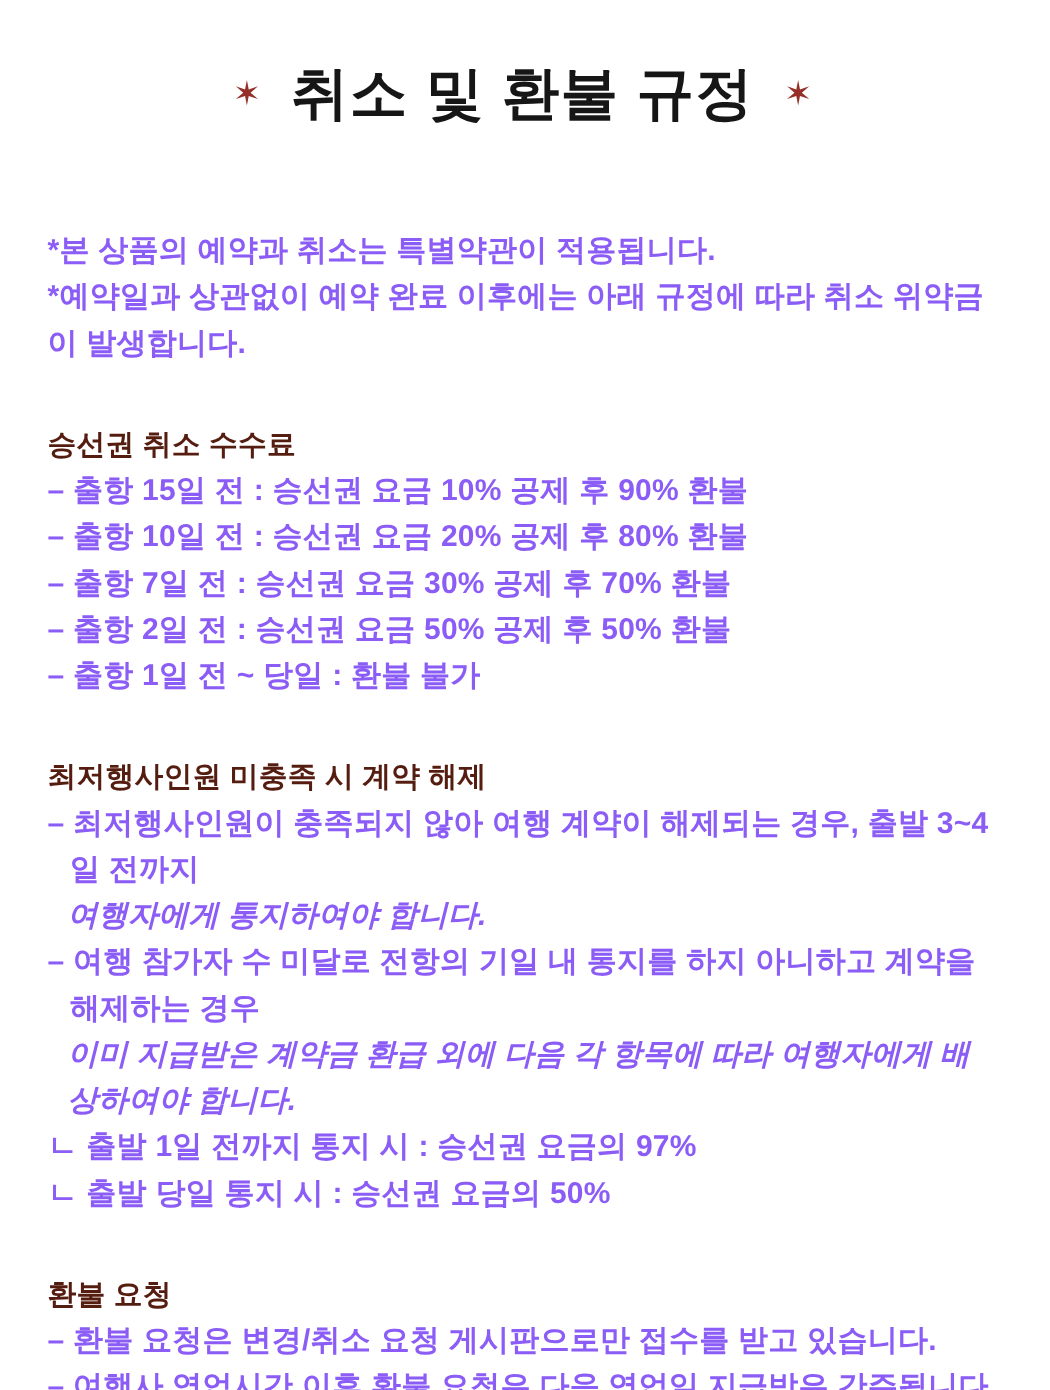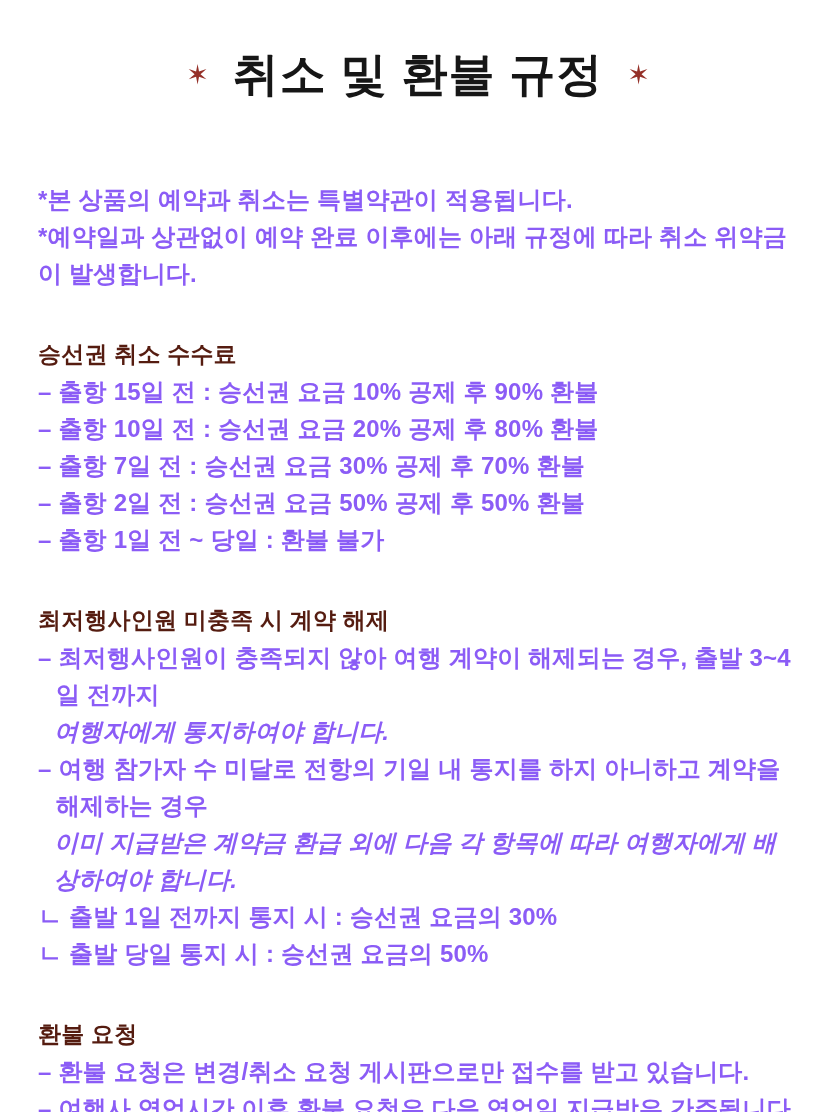--- a/index.html
+++ b/index.html
@@ -93,21 +93,21 @@
       <div class="line item">– 출항 2일 전 : 승선권 요금 50% 공제 후 50% 환불</div>
       <div class="line item">– 출항 1일 전 ~ 당일 : 환불 불가</div>
     </div>
 
     <div class="section">
       <div class="section-heading">최저행사인원 미충족 시 계약 해제</div>
       <div class="line item">– 최저행사인원이 충족되지 않아 여행 계약이 해제되는 경우, 출발 3~4일 전까지</div>
       <div class="line cont">여행자에게 통지하여야 합니다.</div>
       <div class="line item">– 여행 참가자 수 미달로 전항의 기일 내 통지를 하지 아니하고 계약을 해제하는 경우</div>
       <div class="line cont">이미 지급받은 계약금 환급 외에 다음 각 항목에 따라 여행자에게 배상하여야 합니다.</div>
-      <div class="line item">ㄴ 출발 1일 전까지 통지 시 : 승선권 요금의 30%</div>
+      <div class="line item">ㄴ 출발 1일 전까지 통지 시 : 승선권 요금의 97%</div>
       <div class="line item">ㄴ 출발 당일 통지 시 : 승선권 요금의 50%</div>
     </div>
 
     <div class="section">
       <div class="section-heading">환불 요청</div>
       <div class="line item">– 환불 요청은 변경/취소 요청 게시판으로만 접수를 받고 있습니다.</div>
       <div class="line item">– 여행사 영업시간 이후 환불 요청은 다음 영업일 지급받은 간주됩니다.</div>
     </div>
 
     <div class="section">

